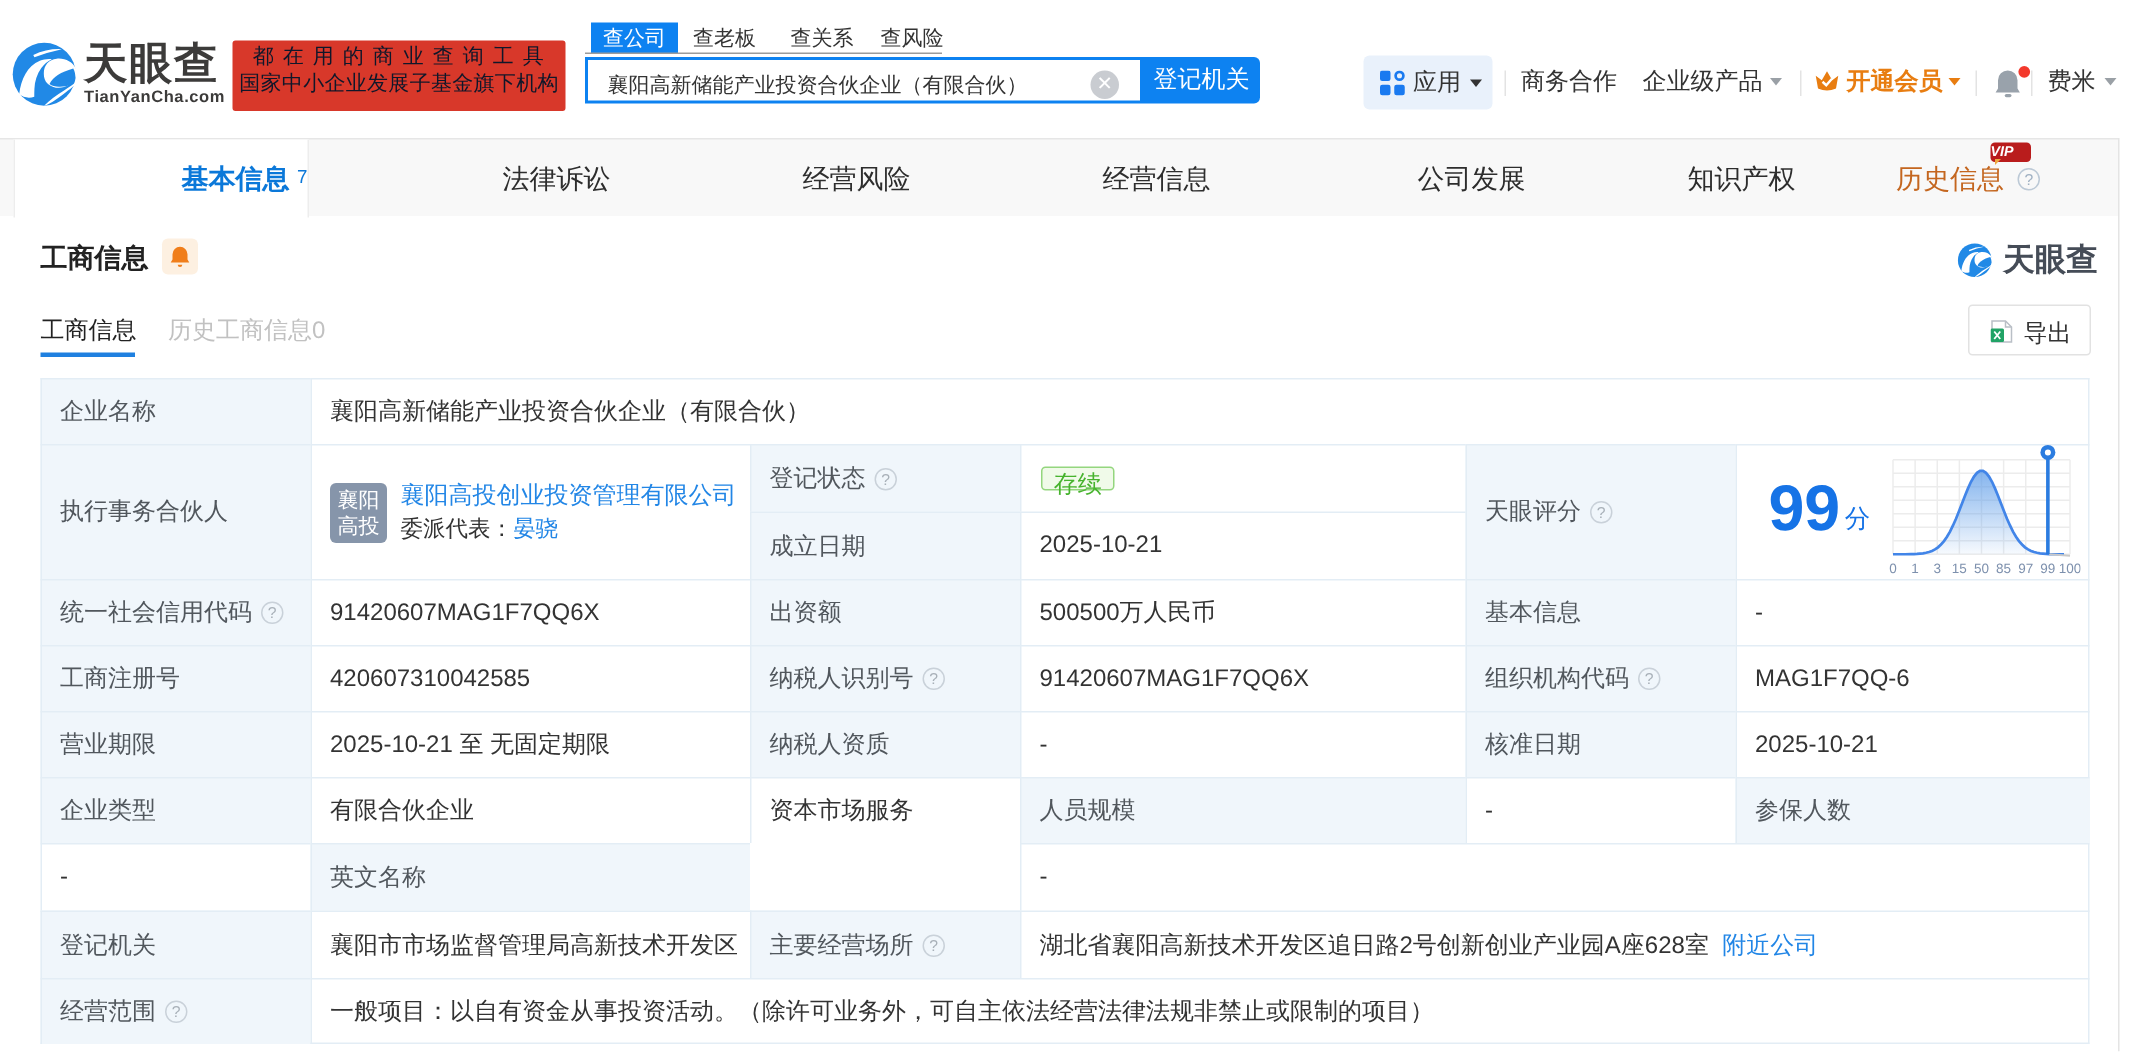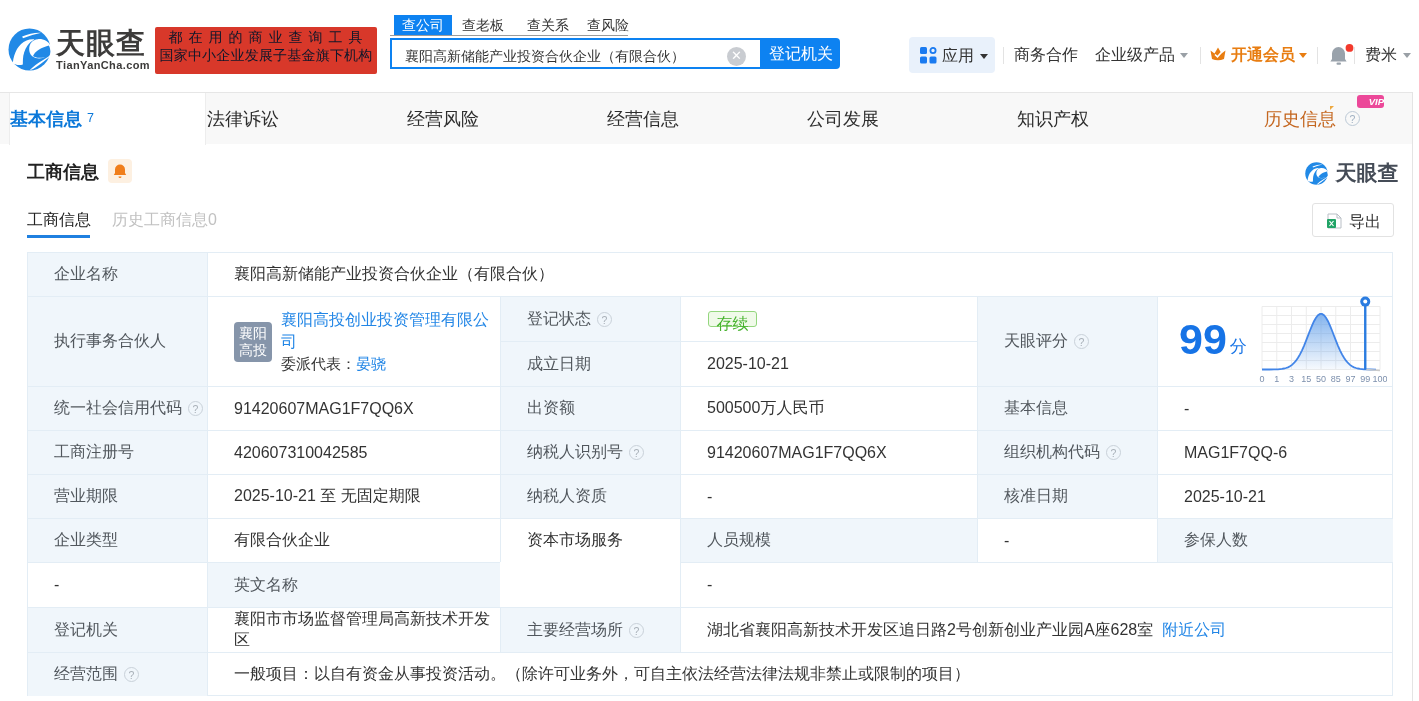--- a/index.html
+++ b/index.html
@@ -17,35 +17,35 @@
 #stab1{left:394px;width:58px;height:21px;background:#0d82f1;color:#fff;text-align:center;line-height:21px;top:15px;}
 #sinput{position:absolute;left:390px;top:38px;width:372px;height:31px;border:2px solid #0d82f1;background:#fff;font-size:14px;color:#333;line-height:22px;padding-top:5px;padding-left:13px;}
 #xclear{position:absolute;left:727px;top:47px;width:19px;height:19px;border-radius:50%;background:#c9ccd1;color:#fff;font-size:13px;text-align:center;line-height:18px;}
 #sbtn{position:absolute;left:762px;top:38px;width:78px;height:31px;background:#0d82f1;border-radius:0 4px 4px 0;color:#fff;font-size:16px;text-align:center;line-height:31px;}
 .hmenu{position:absolute;top:47px;font-size:16px;color:#333;line-height:16px;}
 .hdiv{position:absolute;top:47px;width:1px;height:17px;background:#e3e3e3;}
 #appbox{position:absolute;left:909px;top:37px;width:86px;height:36px;background:#e9f1fb;border-radius:4px;}
 .caret{display:inline-block;width:0;height:0;border-left:4.5px solid transparent;border-right:4.5px solid transparent;border-top:5px solid #333;vertical-align:middle;}
 
 #tabbar{position:absolute;left:0;top:92px;width:1412px;height:52px;background:#f8f8f8;border-top:1px solid #e6e6e6;}
-#tabbar .tab{position:absolute;top:0;height:52px;font-size:18px;color:#2d2d2d;text-align:left;line-height:52px;}
+#tabbar .tab{position:absolute;top:0;height:52px;font-size:18px;color:#2d2d2d;text-align:right;line-height:52px;}
 #tabbar .active{background:#fff;color:#0b78d9;font-weight:bold;border-left:1px solid #ededed;border-right:1px solid #ededed;}
 #rightline{position:absolute;left:1412px;top:92px;width:1px;height:609px;background:#e4e4e4;}
 
 #sectitle{position:absolute;left:27px;top:160px;font-size:18px;font-weight:bold;color:#222;}
 #bellbox{position:absolute;left:108px;top:159px;width:24px;height:24px;background:#fdf0e1;border-radius:4px;}
 #wm{position:absolute;left:1305px;top:159px;}
 #subtab1{position:absolute;left:27px;top:210px;font-size:16px;color:#222;}
 #subtab1 .ul{position:absolute;left:0;top:25px;width:63px;height:3px;background:#1f80e0;}
 #subtab2{position:absolute;left:112px;top:210px;font-size:16px;color:#c1c1c1;}
 #exportbtn{position:absolute;left:1312px;top:203px;width:82px;height:34px;border:1px solid #e2e2e2;border-radius:3px;}
 #exportbtn span{position:absolute;left:36px;top:8px;font-size:16px;color:#333;}
 
 #tbl{position:absolute;left:27px;top:252px;width:1366px;height:444px;display:grid;grid-template-columns:180px 293px 180px 297px 180px 236px;grid-template-rows:44px 45px 45px 44px 44px 44px 44px 45px 45px 44px;border-right:1px solid #e3edf5;border-bottom:1px solid #e3edf5;}
-#tbl>div{border-left:1px solid #e3edf5;border-top:1px solid #e3edf5;display:flex;align-items:center;padding-left:26px;font-size:16px;color:#333;position:relative;}
+#tbl>div{border-left:1px solid #e3edf5;border-top:1px solid #e3edf5;display:flex;align-items:center;padding-left:12px;font-size:16px;color:#333;position:relative;}
 #tbl .lb{background:#f0f6fb;color:#51575d;}
 .q{display:inline-block;width:15px;height:15px;border:1px solid #c9d1d9;border-radius:50%;color:#a8b0b8;font-size:10.5px;text-align:center;line-height:14px;margin-left:6px;flex:none;font-weight:normal;}
 .lnk{color:#2286e6;text-decoration:none;}
 .tag{display:inline-block;width:49px;height:16px;background:#f0fae9;border:1px solid #94d67e;border-radius:3px;color:#47b32e;text-align:center;line-height:23px;font-size:16px;margin-left:1px;}
 #fblogo{width:38px;height:40px;background:#8695aa;border-radius:4px;color:#fff;font-size:14px;text-align:center;line-height:17px;padding-top:3px;flex:none;}
 </style></head>
 <body>
 
 <div id="hdr">
   <svg class="abs" style="left:8px;top:28px" width="43" height="43" viewBox="0 0 44 44">
@@ -100,21 +100,21 @@
 </div>
 
 <div id="tabbar">
   <div class="tab active" style="left:9px;width:197px">基本信息 <span style="font-size:12.5px;position:relative;top:-3px;font-weight:normal;color:#0b78d9">7</span></div>
   <div class="tab" style="left:207px;width:200px">法律诉讼</div>
   <div class="tab" style="left:407px;width:200px">经营风险</div>
   <div class="tab" style="left:607px;width:200px">经营信息</div>
   <div class="tab" style="left:807px;width:210px">公司发展</div>
   <div class="tab" style="left:1017px;width:180px">知识产权</div>
   <div class="tab" style="left:1196px;width:216px;color:#c4661f;text-align:left;padding-left:68px">历史信息 <span class="q" style="border-color:#bcc9d6;color:#9fb0c2;vertical-align:2px;margin-left:4px">?</span></div>
-  <div class="abs" style="left:1357px;top:2px;width:27px;height:13px;background:#ec4899;border-radius:3px;color:#fff;font-size:9.5px;font-weight:bold;font-style:italic;text-align:right;line-height:13px;">VIP</div>
+  <div class="abs" style="left:1327px;top:2px;width:27px;height:13px;background:#b91c1c;border-radius:3px;color:#fff;font-size:9.5px;font-weight:bold;font-style:italic;text-align:left;line-height:13px;">VIP</div>
   <div class="abs" style="left:1330px;top:13px;width:0;height:0;border-left:4px solid #eda83f;border-bottom:4px solid transparent;"></div>
 </div>
 <div id="rightline"></div>
 
 <div id="sectitle">工商信息</div>
 <div id="bellbox">
   <svg style="position:absolute;left:5px;top:4px" width="14" height="16" viewBox="0 0 14 16">
     <path d="M2,10 V6.5 a5,5 0 0 1 10,0 V10 l1.2,2 H0.8 Z" fill="#f07e1b"></path>
     <path d="M5.5,13.5 a1.5,1.5 0 0 0 3,0 Z" fill="#f07e1b"></path>
   </svg>

